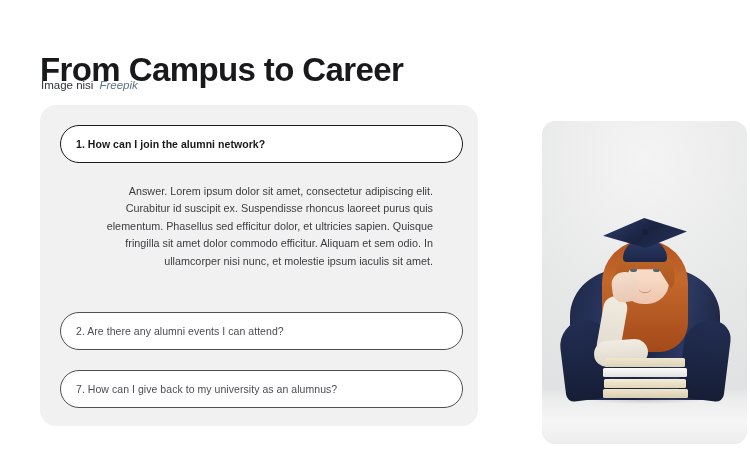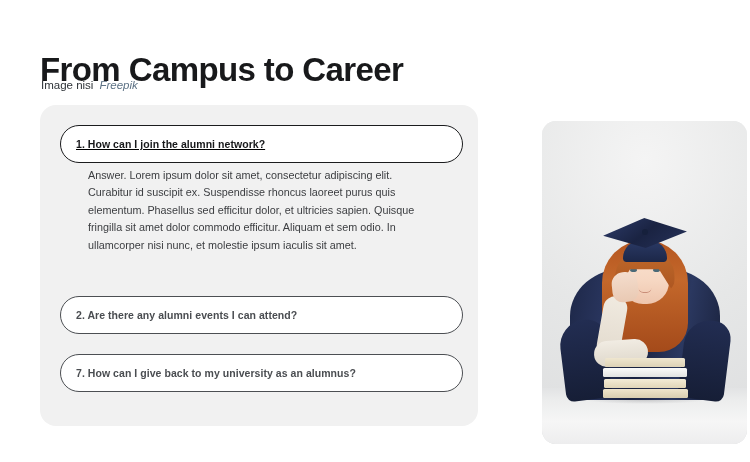--- a/index.html
+++ b/index.html
@@ -82,47 +82,46 @@
     height: 38px;
     background: #ffffff;
     border-radius: 22px;
     display: flex;
     align-items: center;
     padding: 0 0 0 15px;
     cursor: pointer;
   }
   .acc-header.is-open {
     border: 1.6px solid #1b1c1e;
-    text-decoration: underline;
   }
   .acc-header.is-closed {
     border: 1px solid #4c4f53;
   }
   .acc-title {
     font-size: 10.5px;
     letter-spacing: 0.05px;
     line-height: 1.2;
     white-space: nowrap;
   }
   .acc-header.is-open .acc-title {
     color: #17181a;
     font-weight: 600;
   }
   .acc-header.is-closed .acc-title {
     color: #4a4d51;
-    font-weight: 700;
+    font-weight: 400;
     text-align: right;
   }
 
   .acc-body {
-    padding: 4px 30px 0 28px;
+    padding: 20px 30px 0 28px;
     font-size: 10.8px;
     line-height: 17.4px;
     color: #3b3d40;
-    text-align: left;
+    text-align: right;
   }
   .acc-spacer-a { height: 42px; }
   .acc-spacer-b { height: 20px; }
 
   
   .image-card {
     position: absolute;
     left: 502px;
     top: 105px;
     width: 205px;

